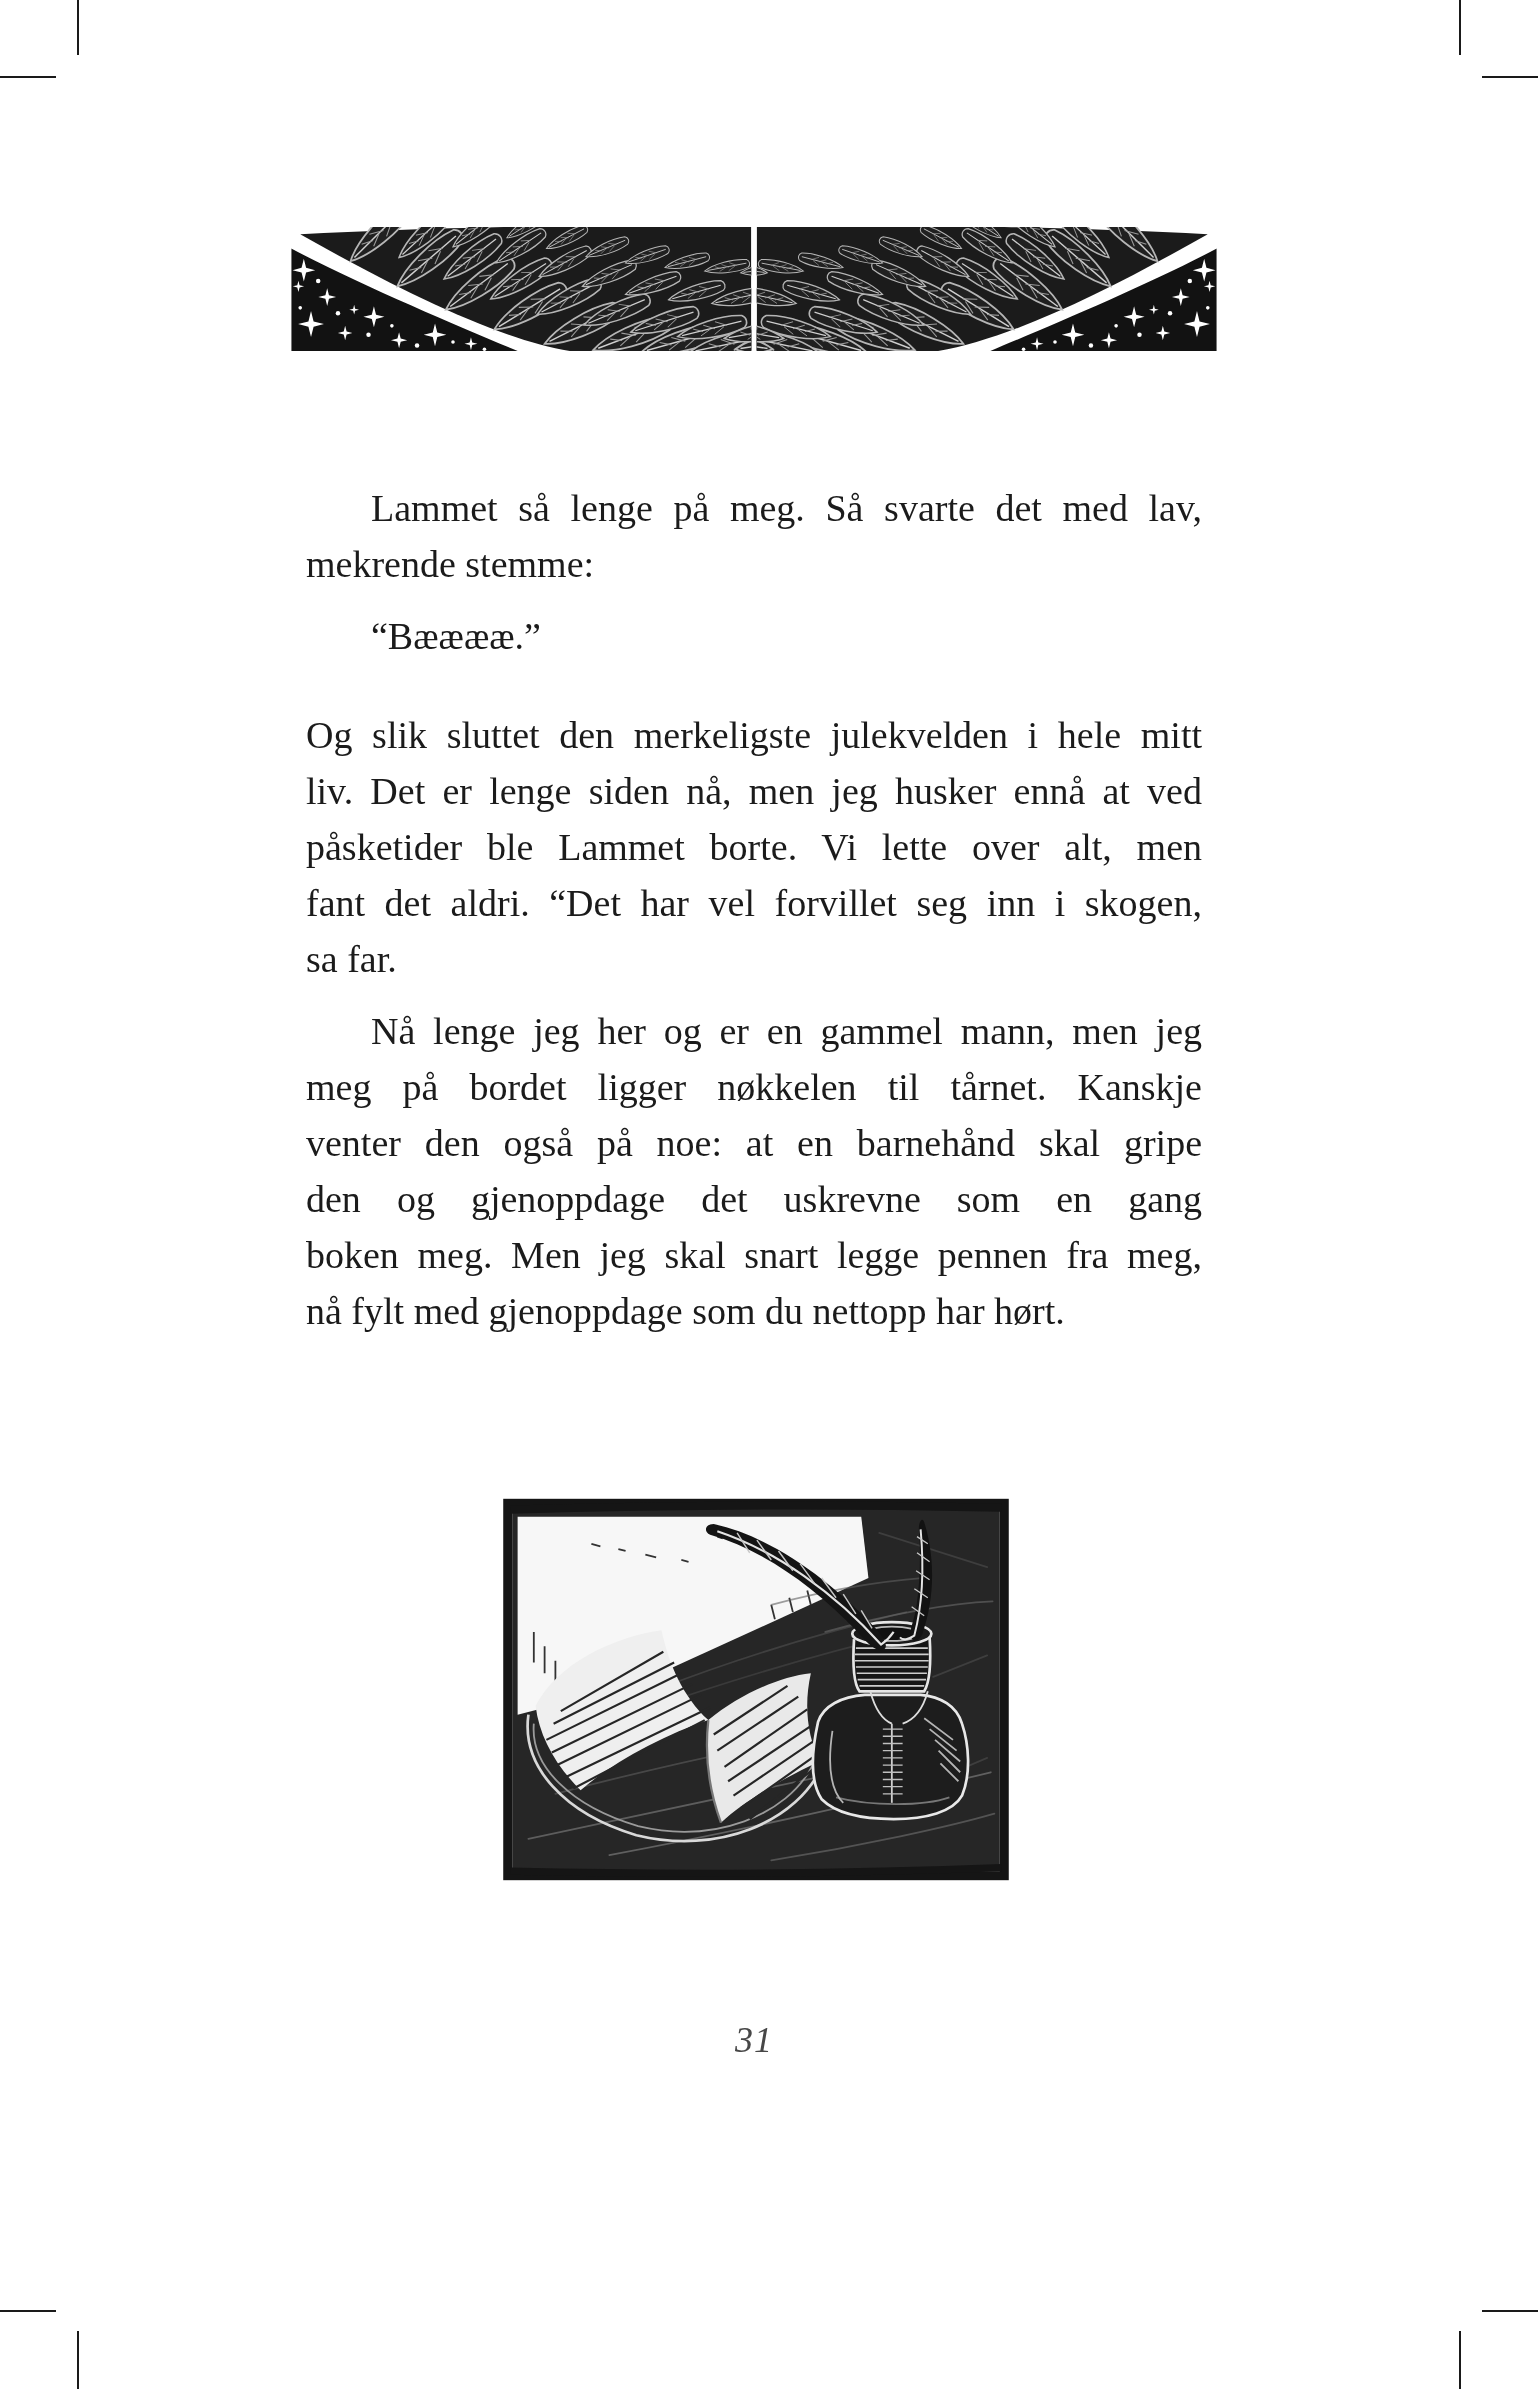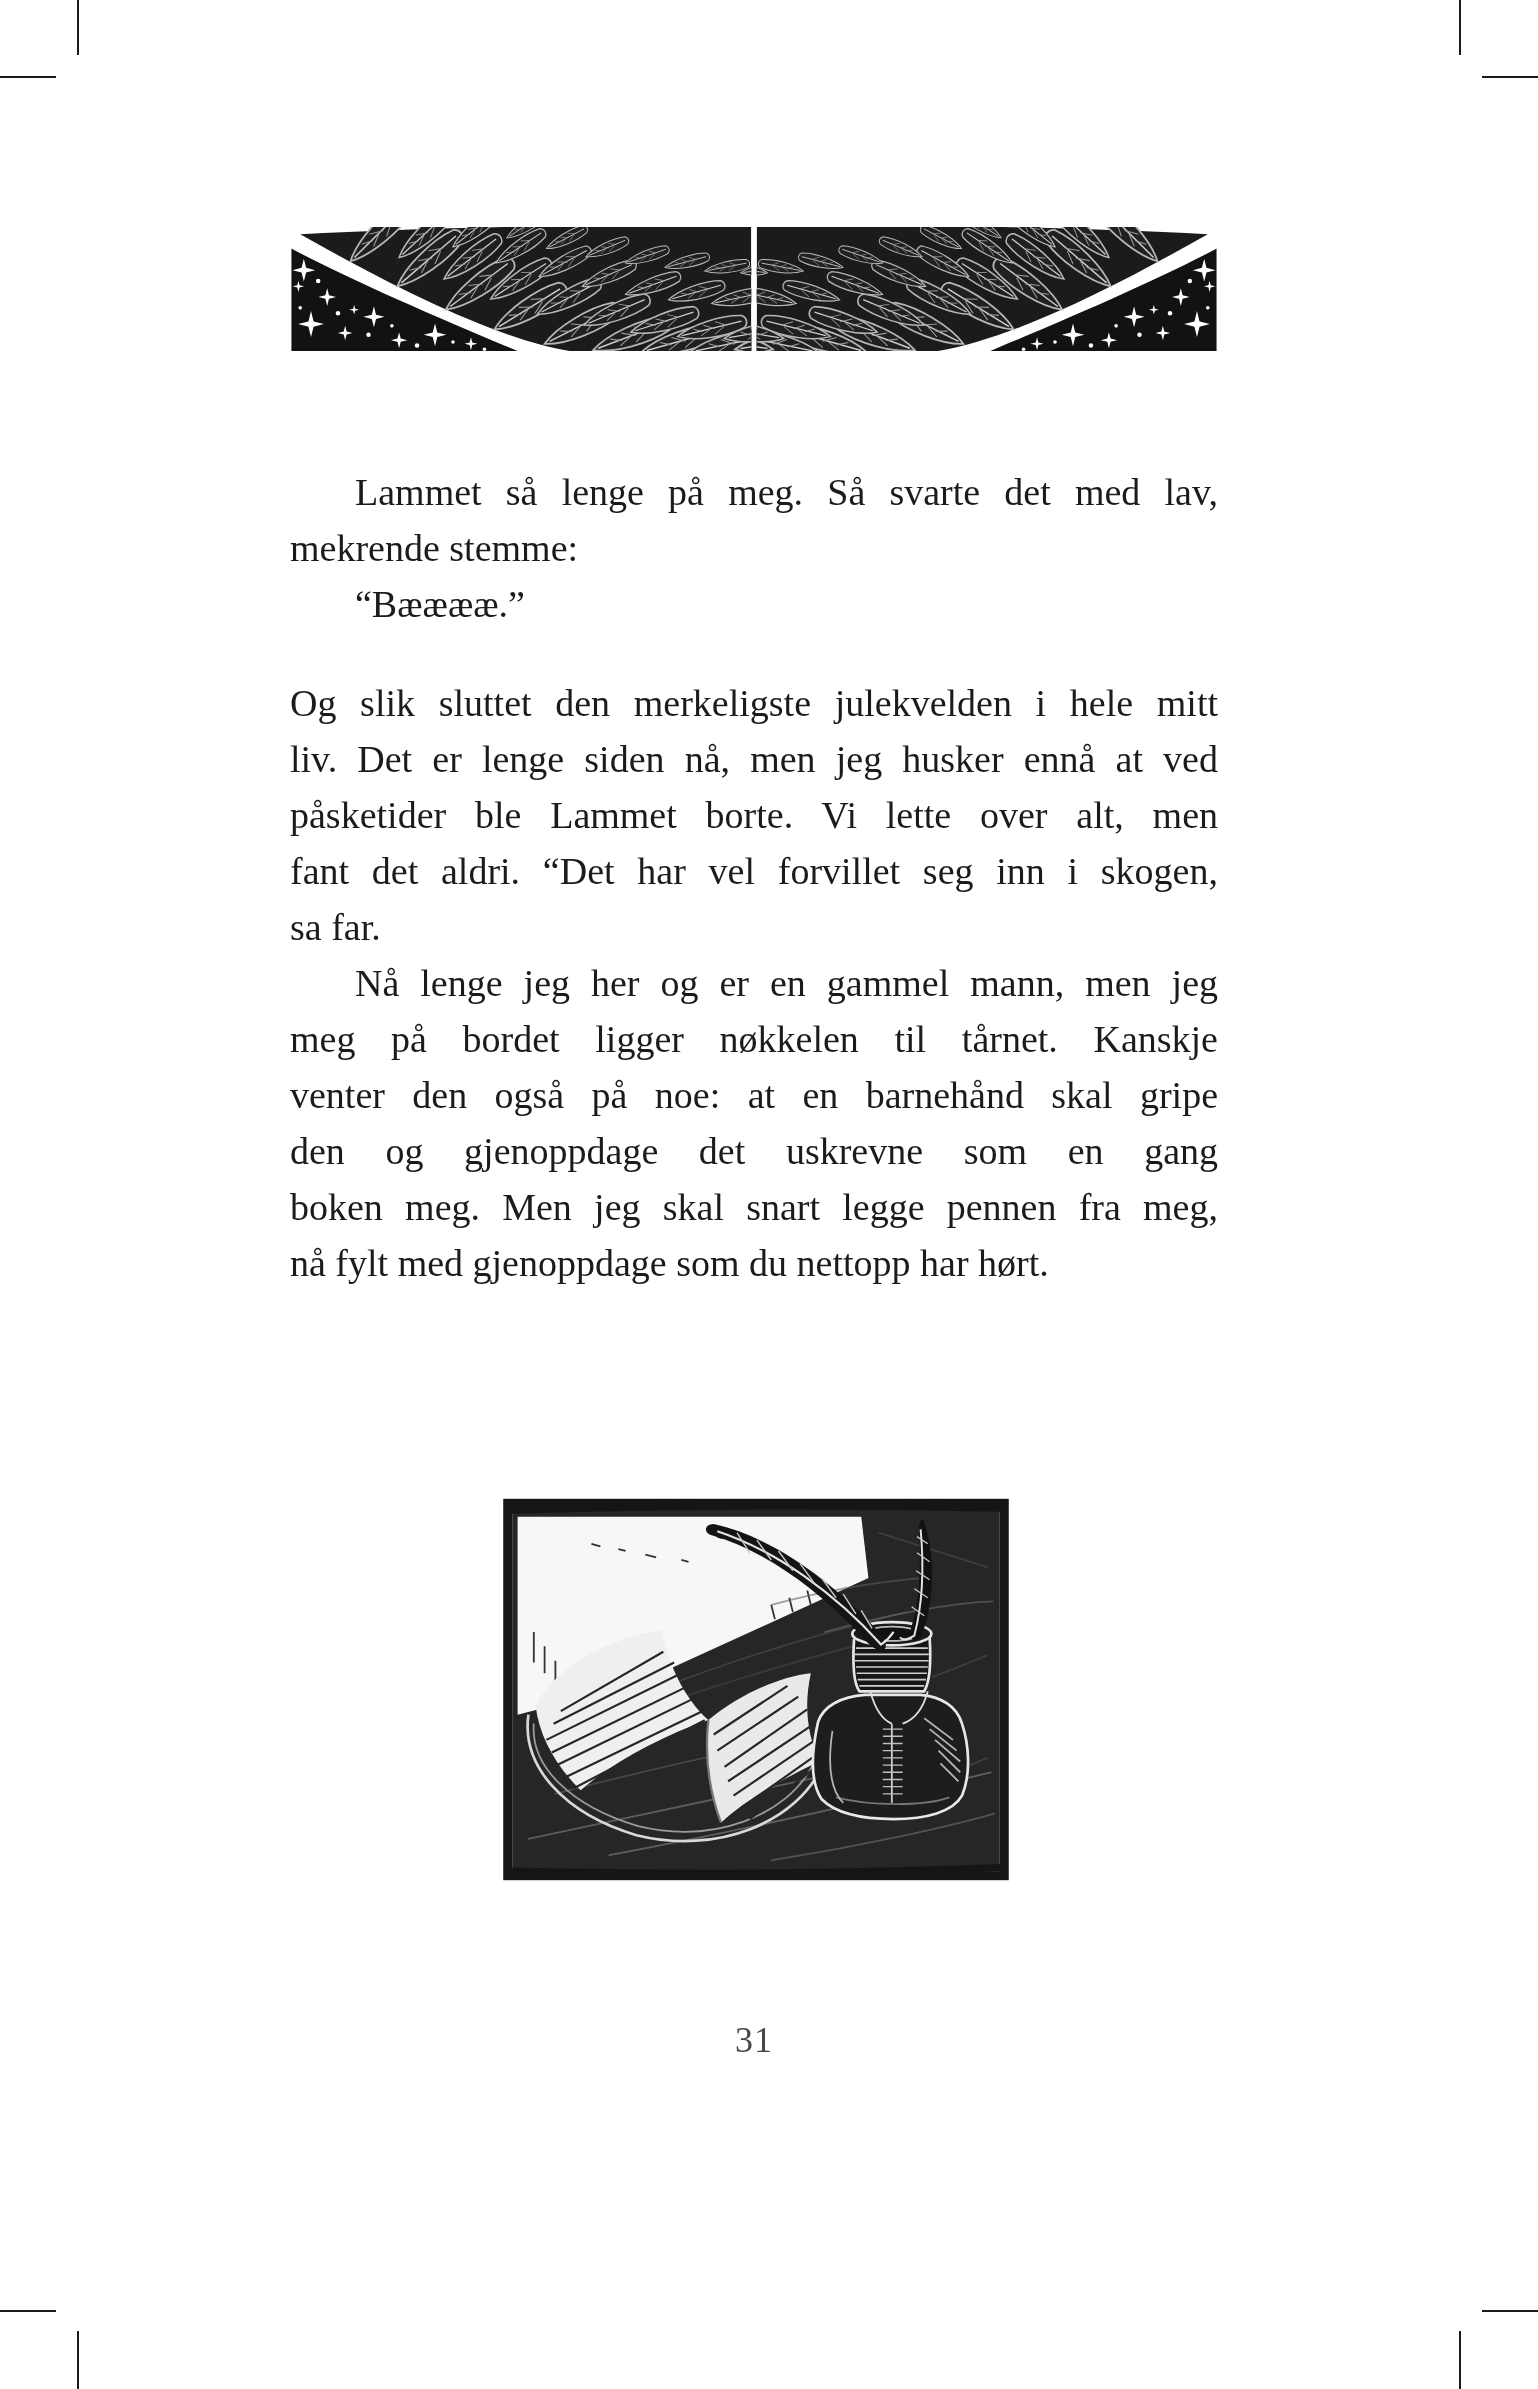--- a/index.html
+++ b/index.html
@@ -5,28 +5,28 @@
 <style>
   html,body{margin:0;padding:0;}
   body{
     width:1538px;height:2389px;position:relative;background:#ffffff;
     font-family:"Liberation Serif", serif;color:#1b1b1b;overflow:hidden;
   }
   .crop{position:absolute;background:#1a1a1a;}
   .wings{position:absolute;left:290px;top:227px;width:928px;height:124px;}
   .text-block{position:absolute;left:290px;top:464px;width:928px;
     font-size:38px;line-height:56px;color:#1b1b1b;}
-  .paragraph{margin:0;}
+  .paragraph{margin:16px;}
   .paragraph.space-before{margin-top:43px;}
   .line{text-align:justify;text-align-last:justify;}
   .line.last{text-align-last:left;}
   .line.indented{text-indent:65px;}
   .figure{position:absolute;left:501px;top:1497px;width:510px;height:385px;}
   .page-number{position:absolute;left:290px;top:2019px;width:928px;
-    text-align:center;font-size:36px;color:#474747;letter-spacing:0.9px;}
+    text-align:center;font-size:36px;color:#474747;letter-spacing:0.9px;font-style:italic;}
 </style>
 </head>
 <body>
 
 <div class="crop" style="left:77px;top:0;width:1.8px;height:55px;"></div>
 <div class="crop" style="left:0;top:76px;width:56px;height:1.8px;"></div>
 <div class="crop" style="left:1459px;top:0;width:1.8px;height:55px;"></div>
 <div class="crop" style="left:1482px;top:76px;width:56px;height:1.8px;"></div>
 <div class="crop" style="left:77px;top:2331px;width:1.8px;height:59px;"></div>
 <div class="crop" style="left:0;top:2310px;width:56px;height:1.8px;"></div>

